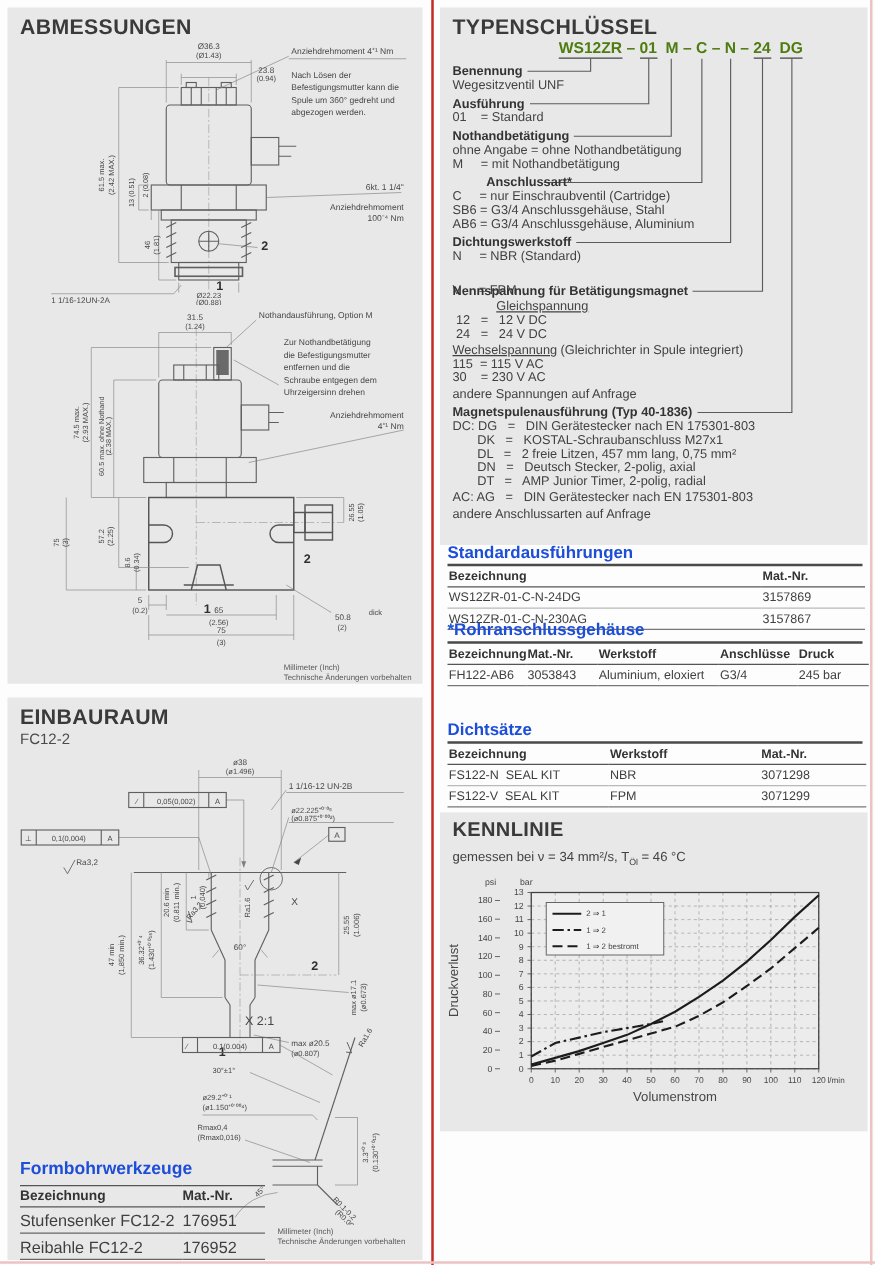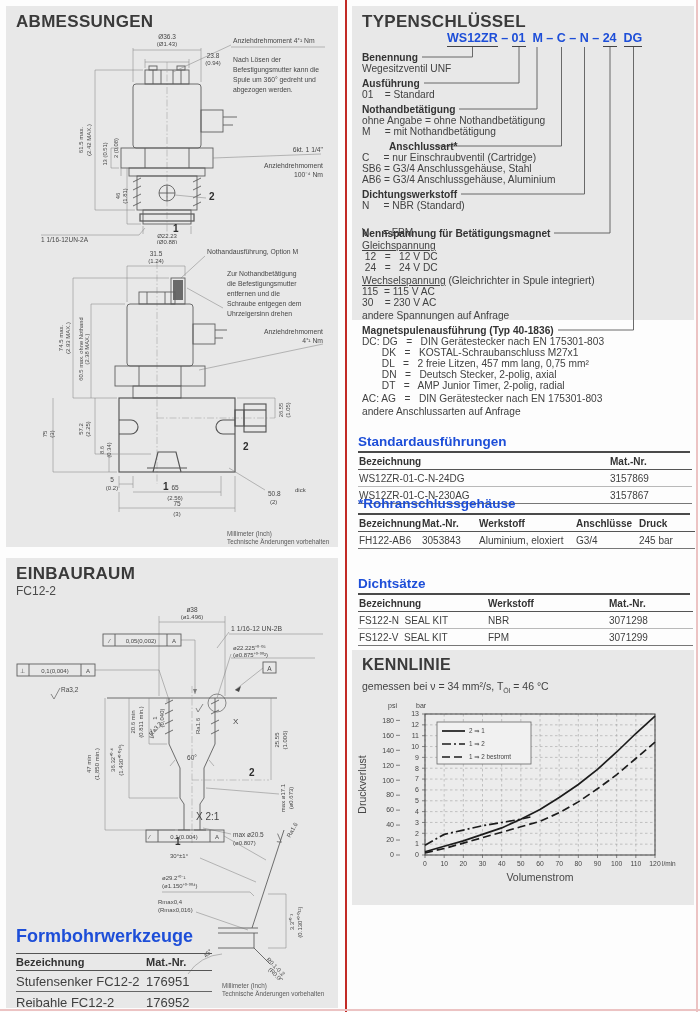--- a/index.html
+++ b/index.html
@@ -20,40 +20,40 @@
   .cl{stroke:#9a9a9a;fill:none;stroke-width:.5;stroke-dasharray:7 2 1.5 2;}
   .ldr{stroke:#7d7d7d;fill:none;stroke-width:.5;}
   svg text{fill:#474747;font-family:"Liberation Sans",sans-serif;}
   .t6{font-size:6px;} .t65{font-size:6.5px;} .t68{font-size:6.8px;} .t58{font-size:5.8px;}
   .t10b{font-size:10px;font-weight:bold;fill:#2e2e2e;}
   .t8{font-size:8px;}
   .mono{font-family:"DejaVu Sans Mono",monospace;}
   .ftr{font-size:6.3px;fill:#5a5a5a;}
 
   
-  #tk-code{position:absolute;left:95px;top:25px;font-size:12.5px;font-weight:bold;color:#1d4ed8;white-space:pre;}
+  #tk-code{position:absolute;left:95px;top:25px;font-size:12.5px;font-weight:bold;color:#4d7c0f;white-space:pre;}
   #tk-code .tk-code-u{border-bottom:1.6px solid #444;padding-bottom:1px;}
   .tk-line{position:absolute;left:10px;font-size:10.2px;white-space:pre;color:#424242;}
   .tk-h{font-weight:bold;color:#333;}
-  .tk-u{text-decoration:underline;}
+  .tk-u{text-decoration:underline;margin-left:35px;}
   .tk-line .tk-underline{text-decoration:underline;}
 
   
   #tables-area{position:absolute;left:352px;top:430px;width:342px;height:220px;}
   .tblock{position:absolute;left:6px;width:332px;}
   .tbl-title{font-size:13.5px;font-weight:bold;color:#1d4ed8;border-bottom:2px solid #4a4a4a;padding-bottom:2px;}
   table.doc-table{border-collapse:collapse;width:100%;table-layout:fixed;margin-top:1px;}
   table.doc-table th{font-size:10px;font-weight:bold;text-align:left;border-bottom:1.4px solid #555;padding:2px 0 2px 1px;color:#333;}
   table.doc-table td{font-size:10px;border-bottom:1px solid #b9b9b9;padding:2.5px 0 2.5px 1px;white-space:pre;color:#3f3f3f;}
   table.doc-table tr:last-child td{border-bottom:1.2px solid #777;}
   .tbl-note{font-size:9.5px;margin-top:2px;color:#444;}
 
   
   #tools{position:absolute;left:10px;top:368px;width:196px;}
-  #tools .tbl-title{border-bottom:none;font-size:18px;}
+  #tools .tbl-title{border-bottom:none;font-size:14px;}
   #tools table{border-collapse:collapse;width:100%;margin-top:4px;}
   #tools th{font-size:11px;text-align:left;border-top:1.6px solid #555;border-bottom:1.6px solid #555;padding:2px 0;color:#333;}
   #tools td{font-size:13px;border-bottom:1.3px solid #666;padding:2.5px 0;color:#3f3f3f;}
 
   #kennlinie-sub{position:absolute;left:10px;top:30px;font-size:10.5px;color:#424242;}
   #kennlinie-sub sub{font-size:7px;}
   .eb-footer{position:absolute;font-size:6.3px;color:#5a5a5a;line-height:8px;}
 </style>
 </head>
 <body>
@@ -419,21 +419,21 @@
             </tr>
           </tbody>
         </table>
     </div>
     <div class="eb-footer" style="left:216px;top:424px;">
       <div>Millimeter (Inch)</div>
       <div>Technische Änderungen vorbehalten</div>
     </div>
   </div>
 
-  <div class="panel" id="panel-tk" style="left:352px;top:6px;width:342px;height:314px;">
+  <div class="panel" id="panel-tk" style="left:352px;top:6px;width:342px;height:430px;">
     <div class="sec-title">TYPENSCHLÜSSEL</div>
     <svg id="tk-svg" width="342" height="419" viewBox="0 0 342 419" style="left:0;top:0;">
         <polyline points="70,51 120.5,51 120.5,41" fill="none" stroke="#5a5a5a" stroke-width=".9"></polyline>
         <polyline points="72,77 167,77 167,41" fill="none" stroke="#5a5a5a" stroke-width=".9"></polyline>
         <polyline points="107,103 185,103 185,41" fill="none" stroke="#5a5a5a" stroke-width=".9"></polyline>
         <polyline points="83,140 209.5,140 209.5,41" fill="none" stroke="#5a5a5a" stroke-width=".9"></polyline>
         <polyline points="109,188 232.5,188 232.5,41" fill="none" stroke="#5a5a5a" stroke-width=".9"></polyline>
         <polyline points="202,227 258,227 258,41" fill="none" stroke="#5a5a5a" stroke-width=".9"></polyline>
         <polyline points="206,324 281.5,324 281.5,41" fill="none" stroke="#5a5a5a" stroke-width=".9"></polyline>
       </svg>

